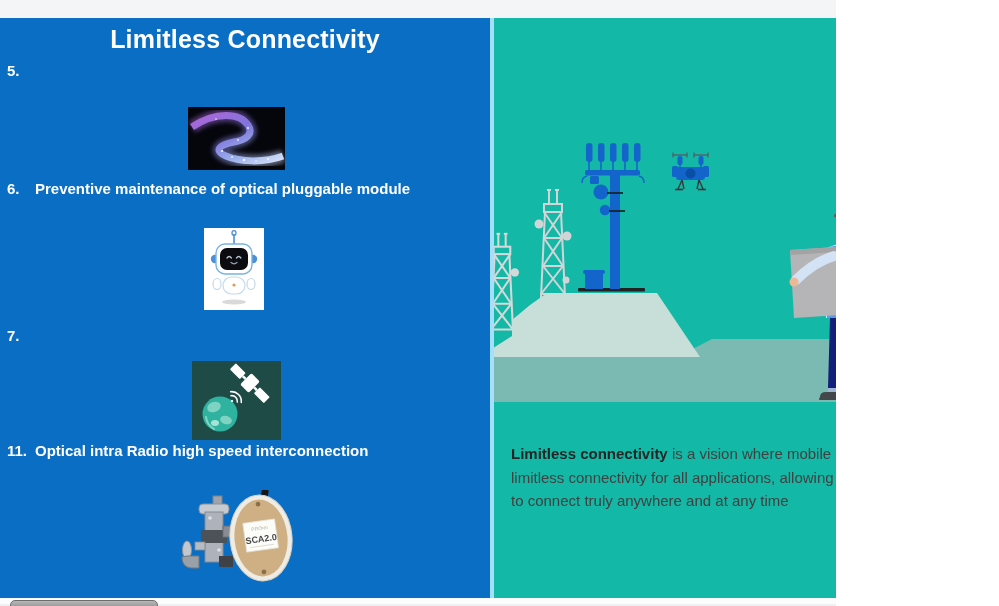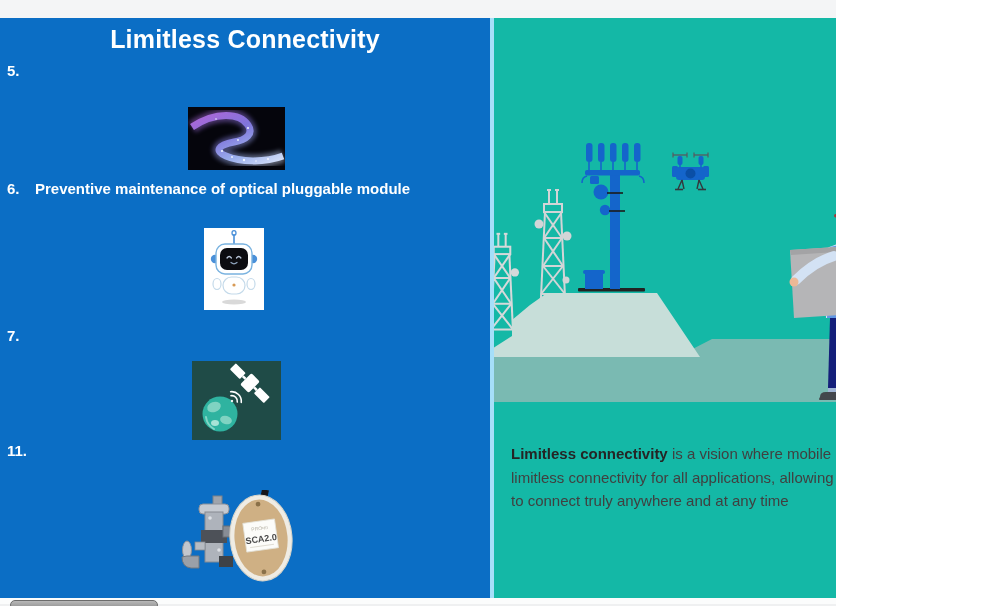--- a/index.html
+++ b/index.html
@@ -127,20 +127,21 @@
         <g transform="translate(40 40) rotate(45)" stroke="#ffffff" fill="none" stroke-width="1.6" stroke-linecap="round">
           <circle cx="0" cy="0" r="1.2" fill="#ffffff" stroke="none"></circle>
           <path d="M-4.5,-3 A5.6,5.6 0 0 1 4.5,-3"></path>
           <path d="M-7.5,-5.6 A9.6,9.6 0 0 1 7.5,-5.6"></path>
         </g>
       </svg>
     </div>
 
     <div class="feature-item item-15">
       <span class="num">11.</span>
+      <span class="lbl">Optical intra Radio high speed interconnection</span>
     </div>
 
     <div class="img-box hw-img">
       <svg width="118" height="96" viewBox="0 0 118 96">
         <g>
           <ellipse cx="12" cy="60" rx="4.5" ry="9" fill="#c2c6cd" stroke="#8b9099" stroke-width="1"></ellipse>
           <path d="M12,66 h12 v12 h-8 q-9,-1 -9,-11 z" fill="#9aa0a8" stroke="#73787f" stroke-width="1"></path>
           <rect x="38" y="6" width="9" height="12" fill="#9fa4ac" stroke="#7c8189" stroke-width="1"></rect>
           <rect x="24" y="14" width="30" height="10" rx="4" fill="#c6cad1" stroke="#8b9099" stroke-width="1"></rect>
           <rect x="30" y="22" width="18" height="50" fill="#aeb3bb" stroke="#858a92" stroke-width="1"></rect>

